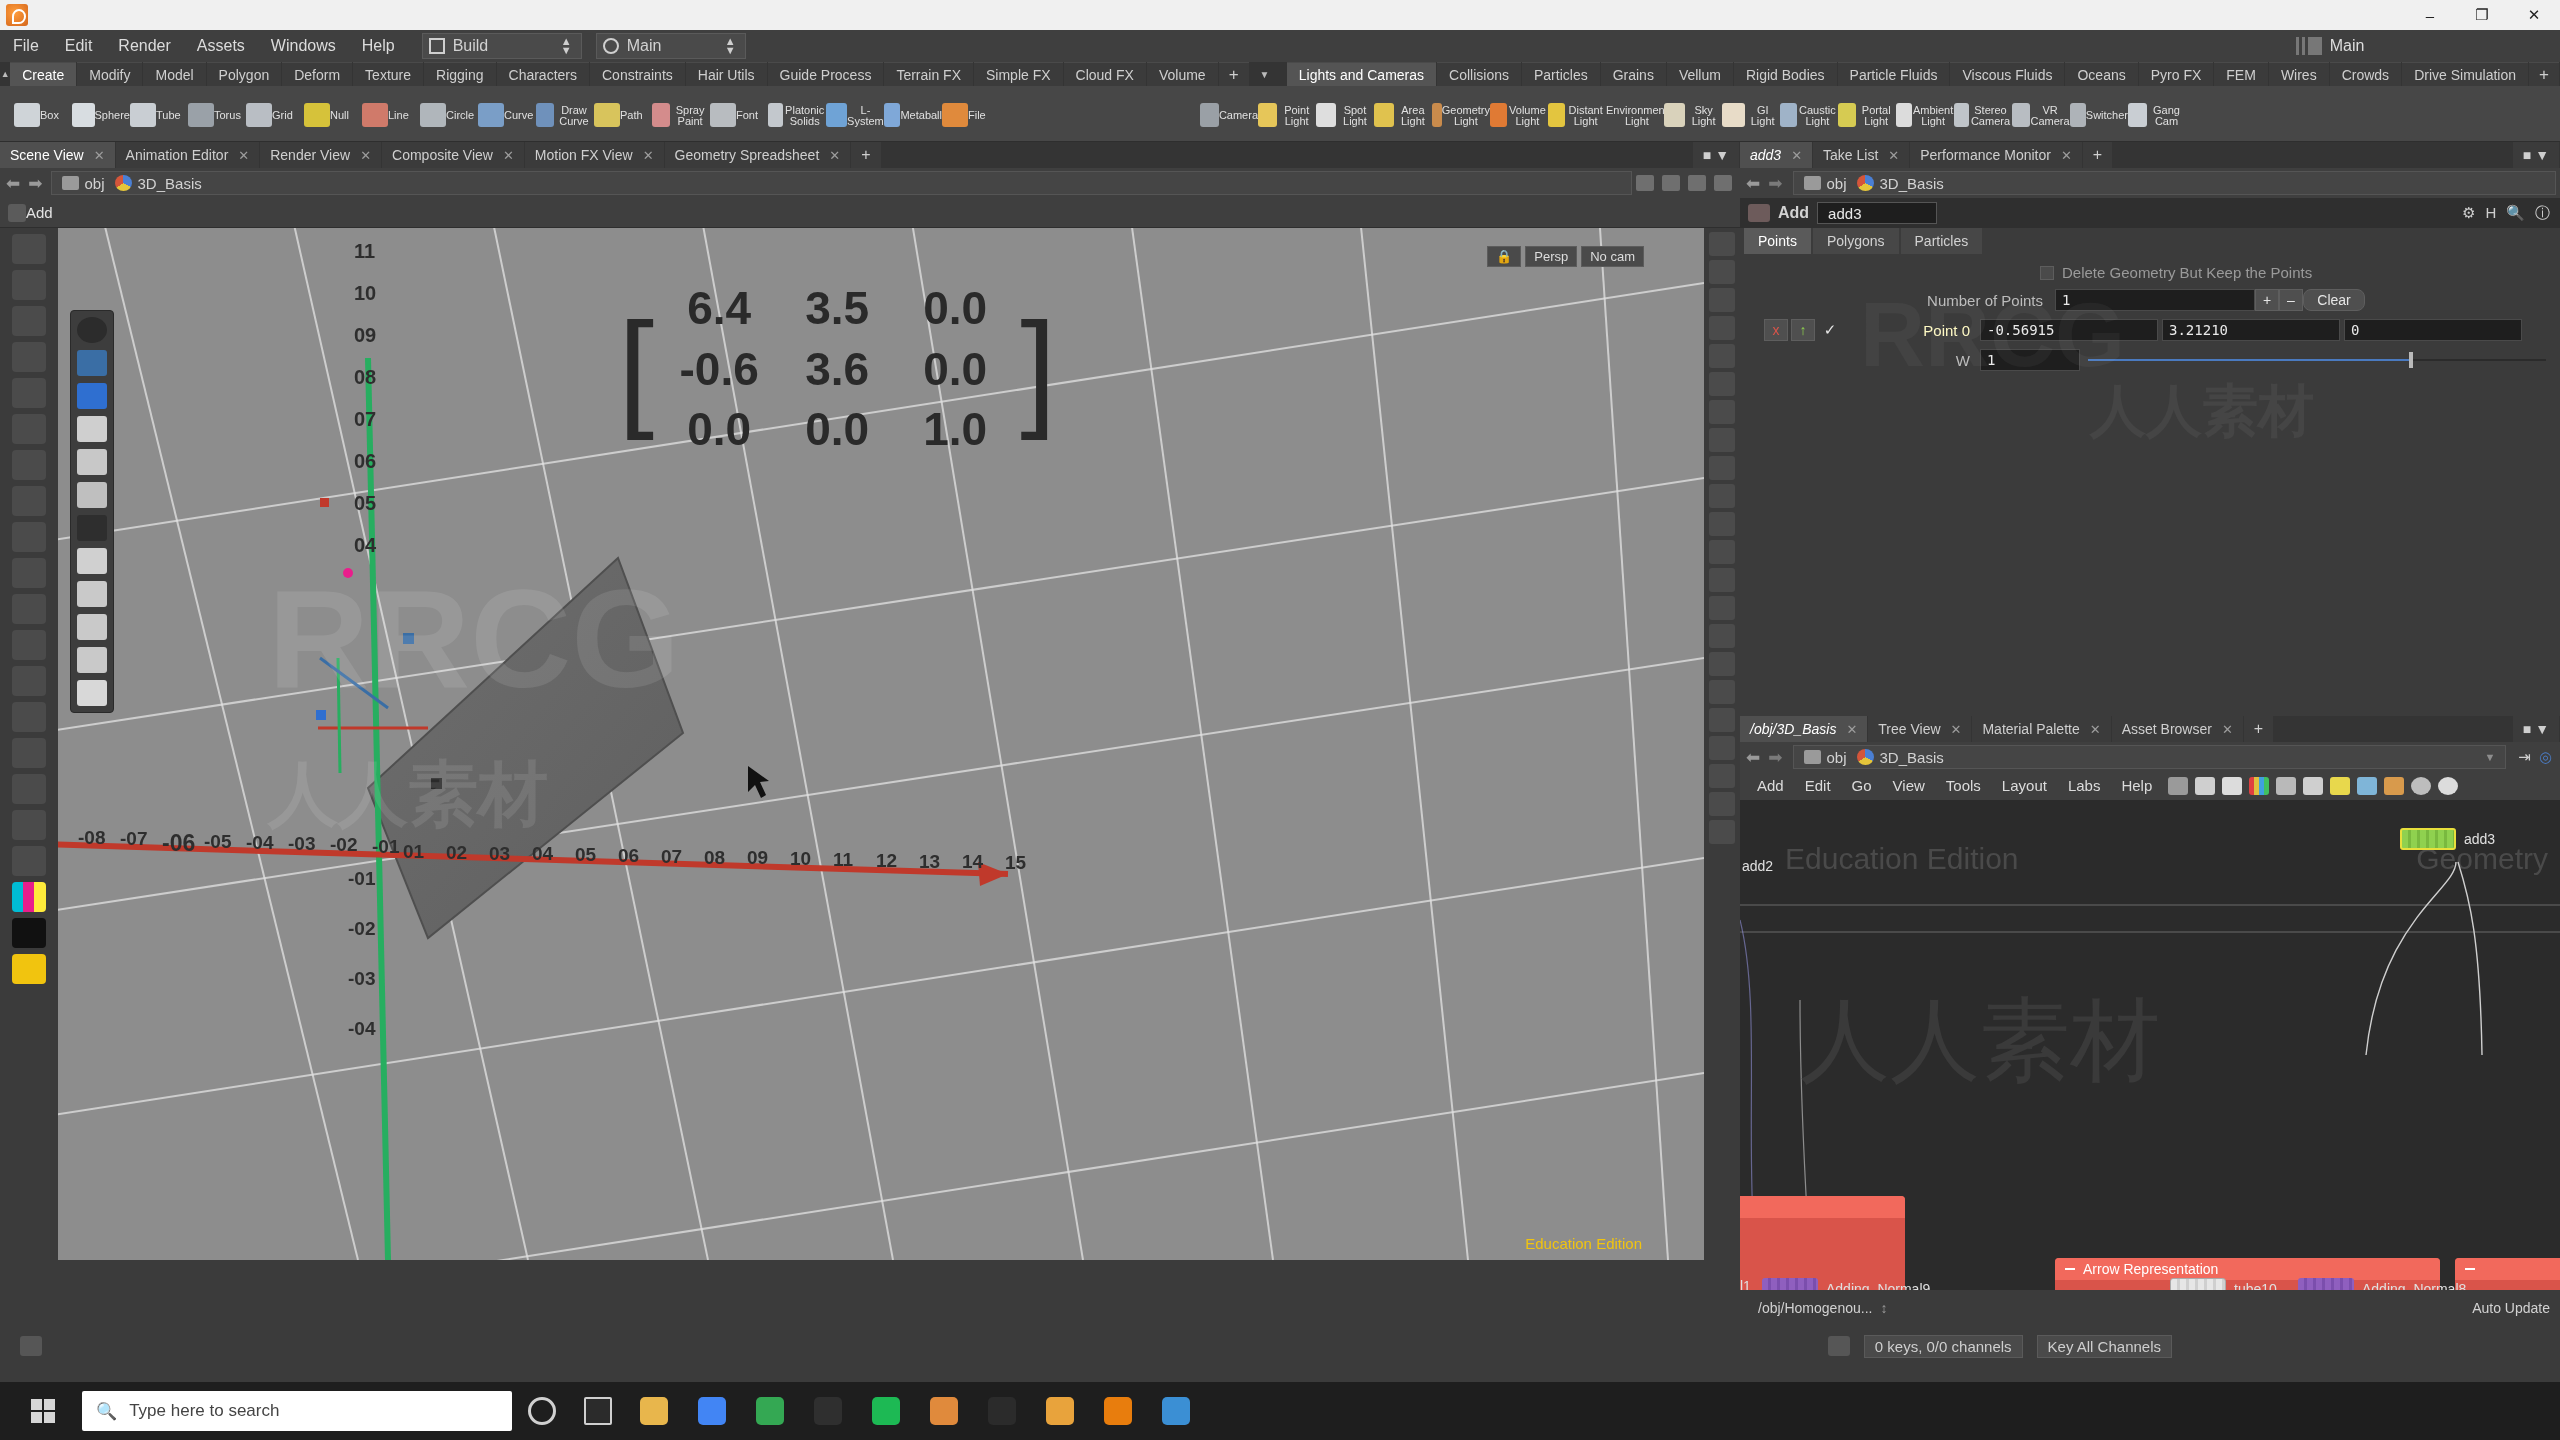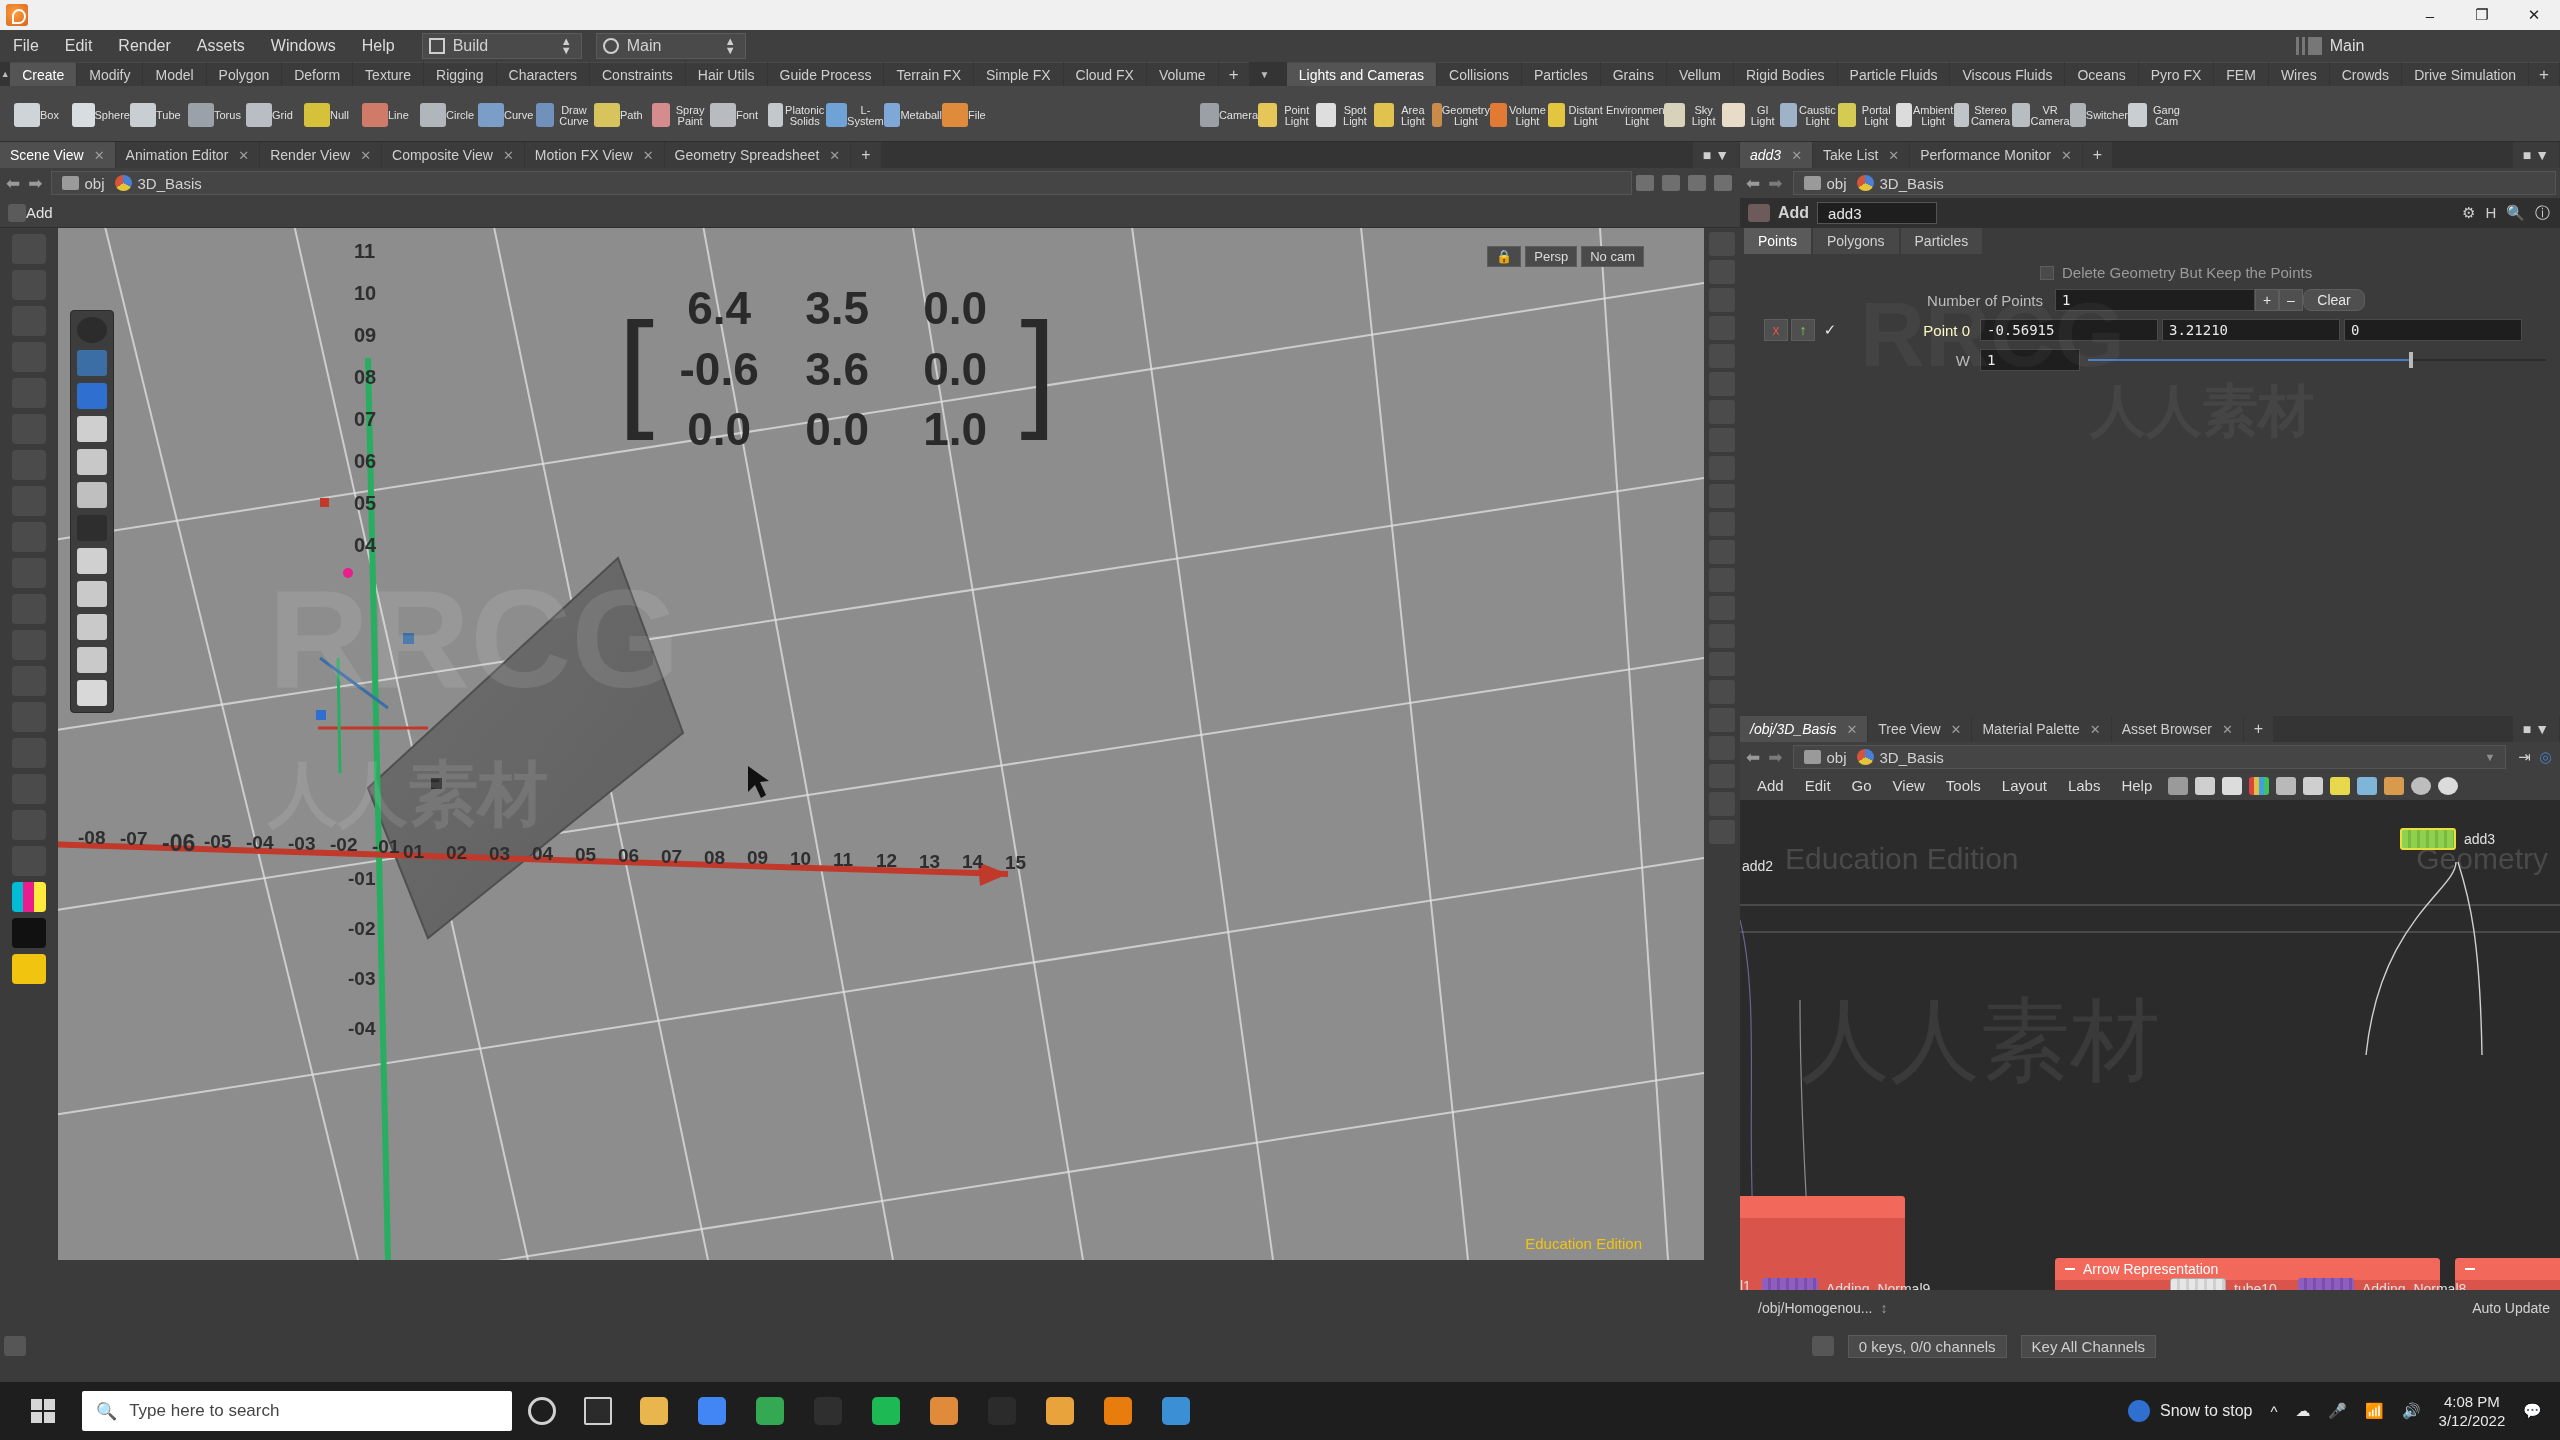--- a/index.html
+++ b/index.html
@@ -152,21 +152,21 @@
   .nnode{ position:absolute; display:flex; align-items:center; gap:8px; font-size:14px; color:#e0e0e0;}
   .nnode .chip{ width:56px;height:22px;border-radius:3px;}
   .chip-purple{ background:repeating-linear-gradient(90deg,#8f5fbf 0 6px,#7b4ead 6px 9px);}
   .chip-orange{ background:repeating-linear-gradient(90deg,#e8a33d 0 6px,#cf8b26 6px 9px);}
   .chip-white{ background:repeating-linear-gradient(90deg,#e6e6e6 0 6px,#cfcfcf 6px 9px); border:1px solid #aaa;}
   .chip-green{ background:repeating-linear-gradient(90deg,#8fd14f 0 6px,#79b93f 6px 9px); border:2px solid #e8e03c; border-radius:4px;}
   .netruler{ position:absolute; left:0; bottom:0; width:820px; height:16px; background:#2b2b2b; }
   .netruler .rl{ position:absolute; font-size:12px; color:#8d8d8d; transform:translateX(-50%);}
 
   
-  .statusbar{ position:absolute; left:0; top:1328px; width:2172px; height:36px; background:#3b3b3b;
+  .statusbar{ position:absolute; left:16px; top:1328px; width:2172px; height:36px; background:#3b3b3b;
     display:flex; align-items:center; padding-left:4px; gap:10px; font-size:15px; color:#cfcfcf;}
   .statusbar .sicon{ width:22px;height:20px; background:#565656; border-radius:3px;}
   .status-right{ margin-left:auto; display:flex; align-items:center; gap:14px; padding-right:16px;}
   .keychip{ background:#4a4a4a; border:1px solid #5a5a5a; padding:2px 10px;}
 
   
   .taskbar{ position:absolute; left:0; top:1382px; width:2560px; height:58px; background:#1e1e1e;
     display:flex; align-items:center; padding-left:8px; gap:4px;}
   .startbtn{ width:70px;height:58px; display:flex;align-items:center;justify-content:center;}
   .winlogo{ width:24px;height:24px; display:grid; grid-template-columns:11px 11px; grid-template-rows:11px 11px; gap:2px;}
@@ -1036,31 +1036,15 @@
         <div class="tbicon">
           <span class="sq" style="background: rgb(232, 163, 60);"></span>
         </div>
         <div class="tbicon">
           <span class="sq" style="background: rgb(232, 125, 13);"></span>
         </div>
         <div class="tbicon">
           <span class="sq" style="background: rgb(59, 143, 212);"></span>
         </div>
       </div>
-    <div class="tray">
-      <span class="snow">
-        <span class="snowdot"></span>
-        <span>Snow to stop</span>
-      </span>
-      <span>^</span>
-      <span>☁</span>
-      <span>🎤</span>
-      <span>📶</span>
-      <span>🔊</span>
-      <span class="tclock">
-        <span style="display:block">4:08 PM</span>
-        <span style="display:block">3/12/2022</span>
-      </span>
-      <span>💬</span>
-    </div>
   </div>
 
 </div>
 
 </body></html>

